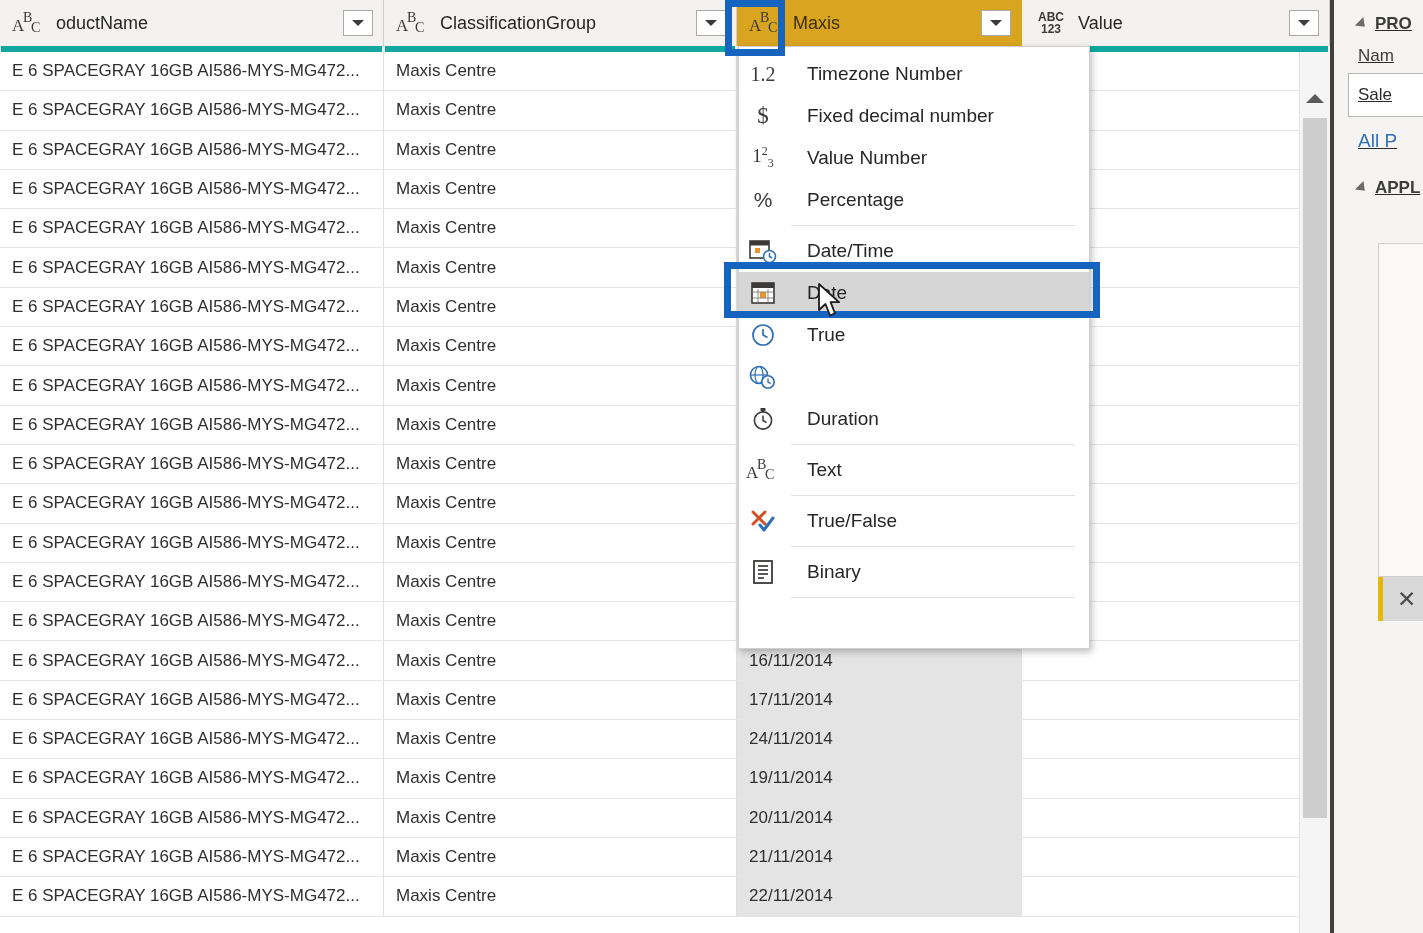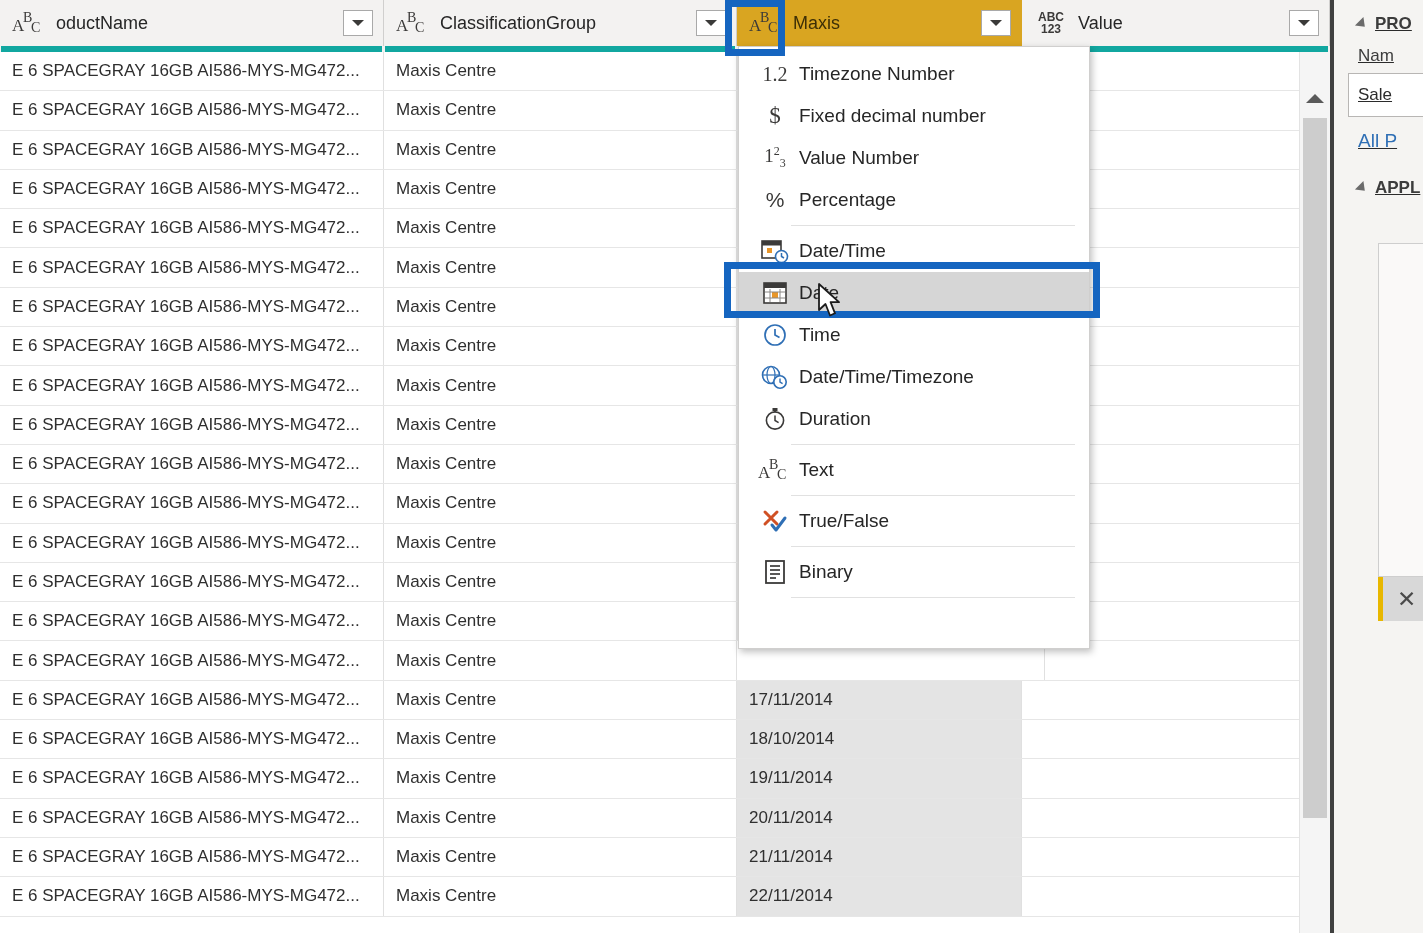--- a/index.html
+++ b/index.html
@@ -47,21 +47,21 @@
 
   
   #vscroll{position:absolute;right:0;top:52px;width:30px;height:881px;background:#f5f5f5;border-left:1px solid #e3e3e3;}
   #vs-up{position:absolute;left:0;top:32px;width:30px;height:28px;display:flex;align-items:center;justify-content:center;}
   .chev-up{width:0;height:0;border-left:9px solid transparent;border-right:9px solid transparent;border-bottom:9px solid #5a5a5a;}
   #vs-thumb{position:absolute;left:3px;top:66px;width:24px;height:700px;background:#cdcdcd;}
 
   
   #type-menu{position:absolute;left:738px;top:46px;width:350px;background:#ffffff;
              border:1px solid #d0cfce;box-shadow:2px 3px 7px rgba(0,0,0,.25);z-index:40;padding:6px 0 4px 0;}
-  .mi{display:flex;align-items:center;height:42px;padding-left:12px;cursor:default;}
+  .mi{display:flex;align-items:center;height:42px;padding-left:0;cursor:default;gap:20px;}
   .mi .ico{flex:0 0 auto;width:48px;height:34px;display:flex;align-items:center;justify-content:center;color:#3b3a39;}
   .mi .lbl{flex:1 1 auto;font-size:19px;color:#262626;white-space:nowrap;}
   .mi.active{background:#d6d6d6;}
   .msep{height:1px;background:#e1e1e1;margin:4px 14px 4px 52px;}
   .ico .n12{font-family:"Liberation Serif", serif;font-size:20px;}
   .ico .dollar{font-family:"Liberation Serif", serif;font-size:23px;}
   .ico .pct{font-family:"Liberation Sans", sans-serif;font-size:21px;}
   .ico .n123{font-family:"Liberation Serif", serif;font-size:19px;position:relative;}
   .ico .n123 sup{font-size:12px;} .ico .n123 sub{font-size:12px;}
 
@@ -243,32 +243,33 @@
       </div>
       <div class="row">
         <div class="cell" style="width: 384px; flex: 0 0 384px;">E 6 SPACEGRAY 16GB AI586-MYS-MG472...</div>
         <div class="cell" style="width: 353px; flex: 0 0 353px;">Maxis Centre</div>
         <div class="cell colsel" style="width: 285px; flex: 0 0 285px;"></div>
         <div class="cell num" style="width: 308px; flex: 0 0 308px;"></div>
       </div>
       <div class="row">
         <div class="cell" style="width: 384px; flex: 0 0 384px;">E 6 SPACEGRAY 16GB AI586-MYS-MG472...</div>
         <div class="cell" style="width: 353px; flex: 0 0 353px;">Maxis Centre</div>
+        <div class="cell colsel" style="width: 285px; flex: 0 0 285px;">16/11/2014</div>
         <div class="cell num" style="width: 308px; flex: 0 0 308px;"></div>
       </div>
       <div class="row">
         <div class="cell" style="width: 384px; flex: 0 0 384px;">E 6 SPACEGRAY 16GB AI586-MYS-MG472...</div>
         <div class="cell" style="width: 353px; flex: 0 0 353px;">Maxis Centre</div>
         <div class="cell colsel" style="width: 285px; flex: 0 0 285px;">17/11/2014</div>
         <div class="cell num" style="width: 308px; flex: 0 0 308px;"></div>
       </div>
       <div class="row">
         <div class="cell" style="width: 384px; flex: 0 0 384px;">E 6 SPACEGRAY 16GB AI586-MYS-MG472...</div>
         <div class="cell" style="width: 353px; flex: 0 0 353px;">Maxis Centre</div>
-        <div class="cell colsel" style="width: 285px; flex: 0 0 285px;">18/10/2014</div>
+        <div class="cell colsel" style="width: 285px; flex: 0 0 285px;">24/11/2014</div>
         <div class="cell num" style="width: 308px; flex: 0 0 308px;">1</div>
       </div>
       <div class="row">
         <div class="cell" style="width: 384px; flex: 0 0 384px;">E 6 SPACEGRAY 16GB AI586-MYS-MG472...</div>
         <div class="cell" style="width: 353px; flex: 0 0 353px;">Maxis Centre</div>
         <div class="cell colsel" style="width: 285px; flex: 0 0 285px;">19/11/2014</div>
         <div class="cell num" style="width: 308px; flex: 0 0 308px;"></div>
       </div>
       <div class="row">
         <div class="cell" style="width: 384px; flex: 0 0 384px;">E 6 SPACEGRAY 16GB AI586-MYS-MG472...</div>
@@ -352,33 +353,32 @@
       </span>
       <span class="lbl">Date</span>
     </div>
     <div class="mi">
       <span class="ico">
         <svg width="26" height="26" viewBox="0 0 26 26">
           <circle cx="13" cy="13" r="10" fill="#fff" stroke="#2f6fb5" stroke-width="1.7"></circle>
           <path d="M13,7 L13,13 L17.5,15.5" stroke="#2f6fb5" stroke-width="1.7" fill="none"></path>
         </svg>
       </span>
-      <span class="lbl">Time</span>
+      <span class="lbl">True</span>
     </div>
     <div class="mi">
       <span class="ico">
         <svg width="30" height="26" viewBox="0 0 30 26">
           <circle cx="11" cy="11" r="8.5" fill="#fff" stroke="#2f6fb5" stroke-width="1.6"></circle>
           <ellipse cx="11" cy="11" rx="4" ry="8.5" fill="none" stroke="#2f6fb5" stroke-width="1.2"></ellipse>
           <line x1="2.5" y1="11" x2="19.5" y2="11" stroke="#2f6fb5" stroke-width="1.2"></line>
           <circle cx="20" cy="18" r="6.2" fill="#fff" stroke="#2f6fb5" stroke-width="1.6"></circle>
           <path d="M20,14.5 L20,18 L22.6,19.6" stroke="#2f6fb5" stroke-width="1.4" fill="none"></path>
         </svg>
       </span>
-      <span class="lbl">Date/Time/Timezone</span>
     </div>
     <div class="mi">
       <span class="ico">
         <svg width="26" height="26" viewBox="0 0 26 26">
           <circle cx="13" cy="14.5" r="8.6" fill="#fff" stroke="#3b3a39" stroke-width="1.6"></circle>
           <rect x="10.5" y="2" width="5" height="3" fill="#3b3a39"></rect>
           <line x1="13" y1="5" x2="13" y2="6.2" stroke="#3b3a39" stroke-width="1.6"></line>
           <path d="M13,9.5 L13,14.5 L16.6,16.6" stroke="#3b3a39" stroke-width="1.5" fill="none"></path>
         </svg>
       </span>

